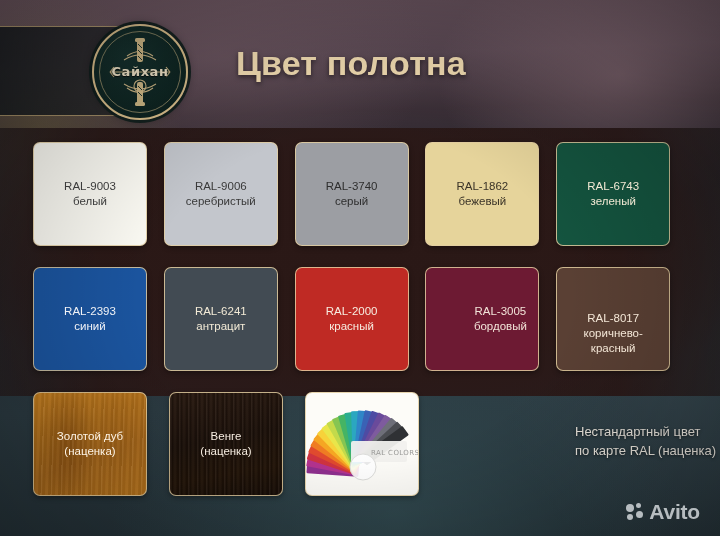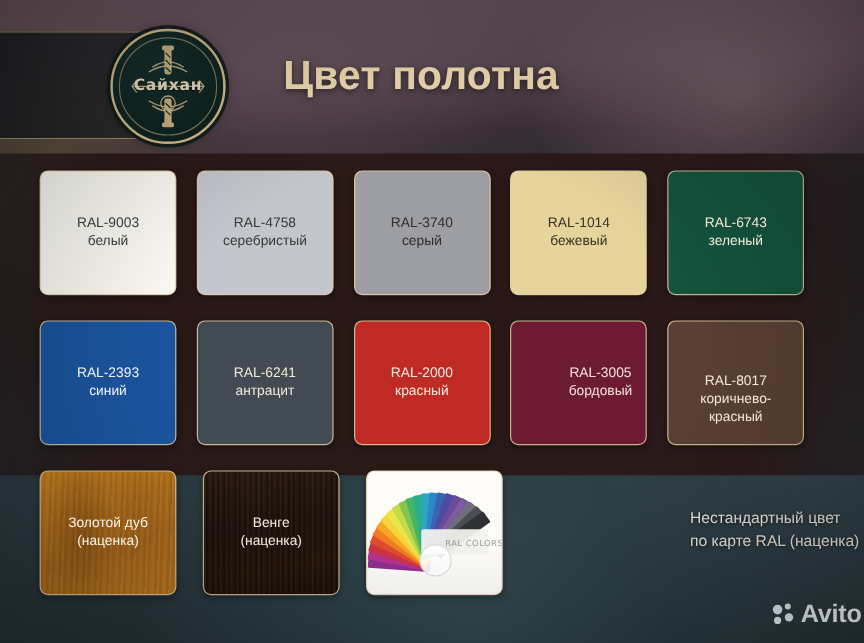--- a/index.html
+++ b/index.html
@@ -214,21 +214,21 @@
     color: #e9e4dc;
     font-size: 13px;
     line-height: 19px;
     white-space: pre-line;
     text-shadow: 0 1px 3px rgba(0,0,0,0.6);
   }
 
   
   .avito {
     position: absolute;
-    right: 2px;
+    right: 20px;
     bottom: 12px;
     display: flex;
     align-items: center;
     gap: 5px;
     opacity: 0.82;
     justify-content: flex-end;
   }
   .avito-dots {
     position: relative;
     width: 18px;
@@ -301,33 +301,33 @@
 
     <div class="row row-1">
       <div class="cell">
         <div class="swatch" id="s00" style="background: rgb(253, 252, 245);">
           <span class="label" style="color: rgb(58, 58, 58);">RAL-9003
 белый</span>
         </div>
       </div>
       <div class="cell">
         <div class="swatch" id="s01" style="background: rgb(195, 198, 204);">
-          <span class="label" style="color: rgb(58, 58, 58);">RAL-4758
+          <span class="label" style="color: rgb(58, 58, 58);">RAL-9006
 серебристый</span>
         </div>
       </div>
       <div class="cell">
         <div class="swatch" id="s02" style="background: rgb(156, 158, 163);">
           <span class="label" style="color: rgb(46, 46, 46);">RAL-3740
 серый</span>
         </div>
       </div>
       <div class="cell">
         <div class="swatch" id="s03" style="background: rgb(230, 212, 155);">
-          <span class="label" style="color: rgb(58, 51, 39);">RAL-1014
+          <span class="label" style="color: rgb(58, 51, 39);">RAL-1862
 бежевый</span>
         </div>
       </div>
       <div class="cell">
         <div class="swatch" id="s04" style="background: rgb(20, 84, 63);">
           <span class="label" style="color: rgb(242, 233, 212);">RAL-6743
 зеленый</span>
         </div>
       </div>
     </div>

